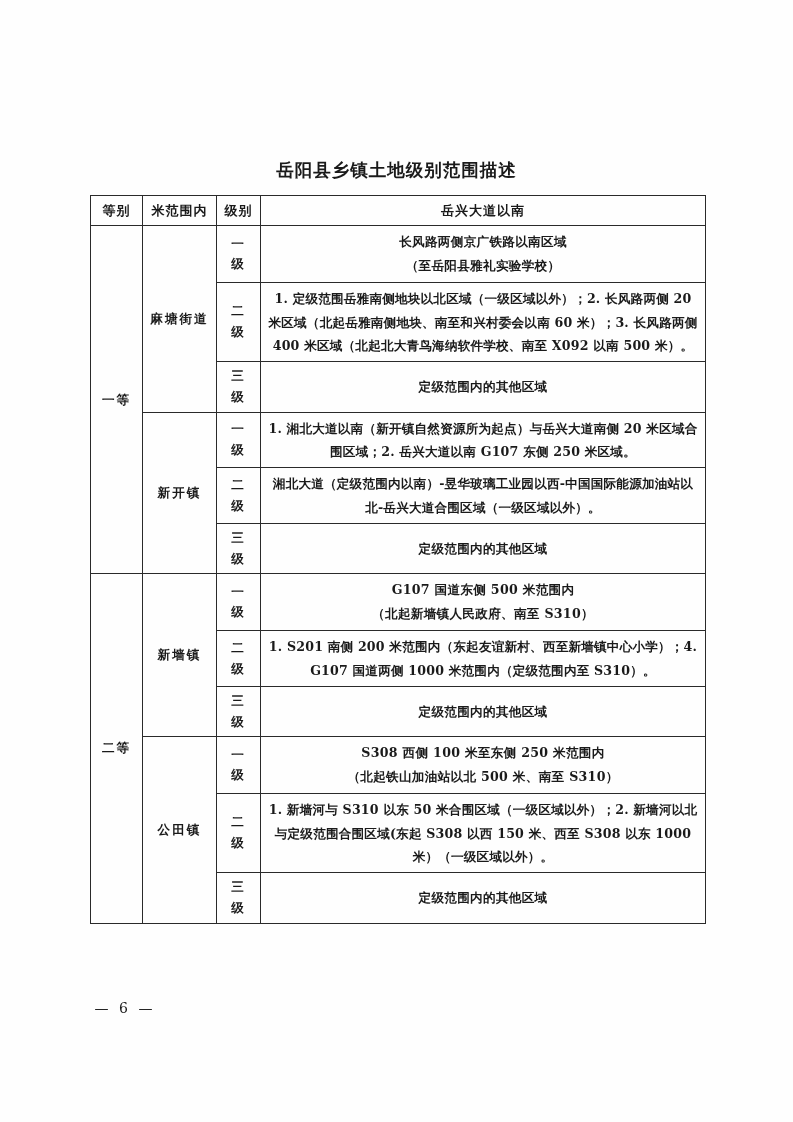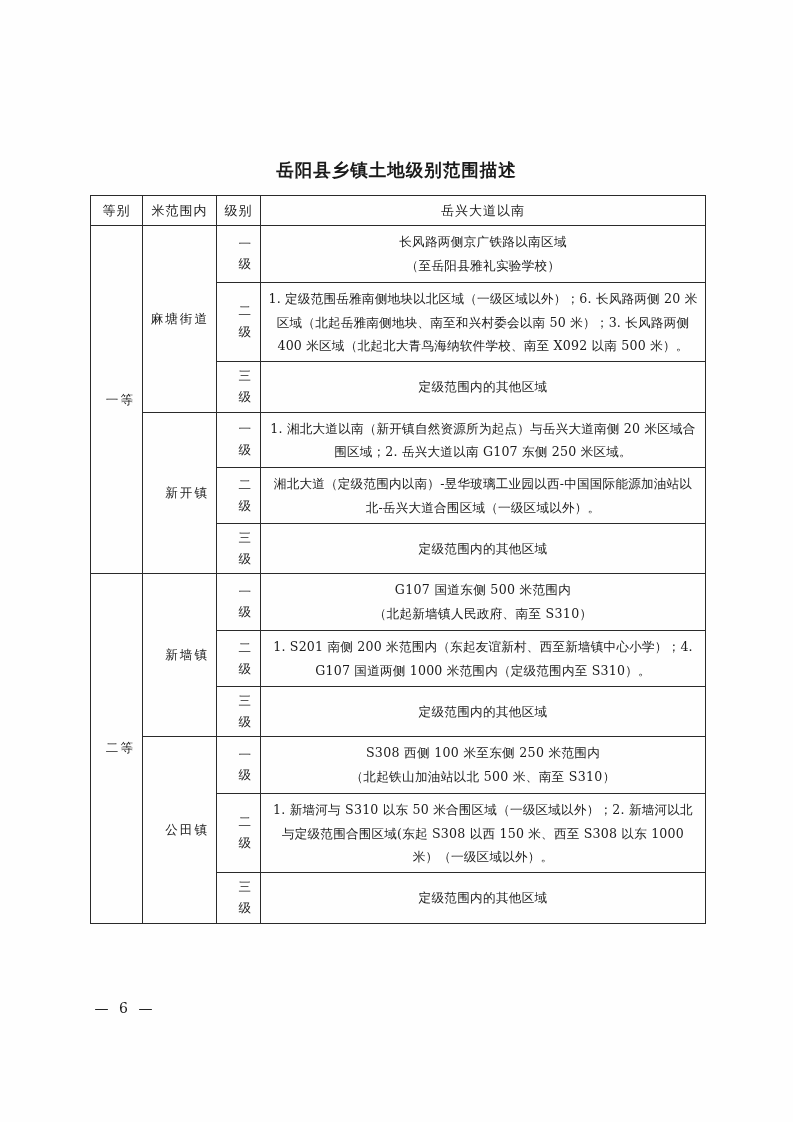--- a/index.html
+++ b/index.html
@@ -40,36 +40,36 @@
     width: 616px;
     border-collapse: collapse;
     table-layout: fixed;
     font-size: 12.6px;
     line-height: 1.65;
   }
   table.grade-table td, table.grade-table th {
     border: 1px solid #2a2a2a;
     padding: 4px 7px;
     vertical-align: middle;
-    font-weight: normal;
+    font-weight: bold;
   }
   thead th {
     text-align: center;
     font-weight: bold;
     font-size: 13px;
     padding: 7px 4px;
     letter-spacing: 1px;
   }
   .c-level1 { width: 52px; text-align: center; letter-spacing: 1px; }
   .c-town   { width: 74px; text-align: center; letter-spacing: 1px; }
   .c-grade  { width: 44px; text-align: center; }
   .c-desc   { width: auto; }
 
   td.vcell {
-    text-align: right;
+    text-align: center;
     letter-spacing: 2px;
   }
   td.desc-center {
     text-align: center;
     line-height: 1.9;
     letter-spacing: 0.3px;
   }
   td.desc-just {
     text-align: justify;
     text-justify: inter-ideograph;
@@ -116,21 +116,21 @@
           <td class="vcell" rowspan="3">麻塘街道</td>
           <td class="vcell">一级</td>
           <td class="desc-center">
             <span class="desc-line">长风路两侧京广铁路以南区域</span>
             <span class="desc-line">（至岳阳县雅礼实验学校）</span>
           </td>
         </tr>
         <tr>
           <td class="vcell">二级</td>
           <td class="desc-just">
-            <span class="desc-line">1. 定级范围岳雅南侧地块以北区域（一级区域以外）；6. 长风路两侧 20 米区域（北起岳雅南侧地块、南至和兴村委会以南 50 米）；3. 长风路两侧 400 米区域（北起北大青鸟海纳软件学校、南至 X092 以南 500 米）。</span>
+            <span class="desc-line">1. 定级范围岳雅南侧地块以北区域（一级区域以外）；2. 长风路两侧 20 米区域（北起岳雅南侧地块、南至和兴村委会以南 60 米）；3. 长风路两侧 400 米区域（北起北大青鸟海纳软件学校、南至 X092 以南 500 米）。</span>
           </td>
         </tr>
         <tr>
           <td class="vcell">三级</td>
           <td class="desc-center">
             <span class="desc-line">定级范围内的其他区域</span>
           </td>
         </tr>
         <tr>
           <td class="vcell" rowspan="3">新开镇</td>

